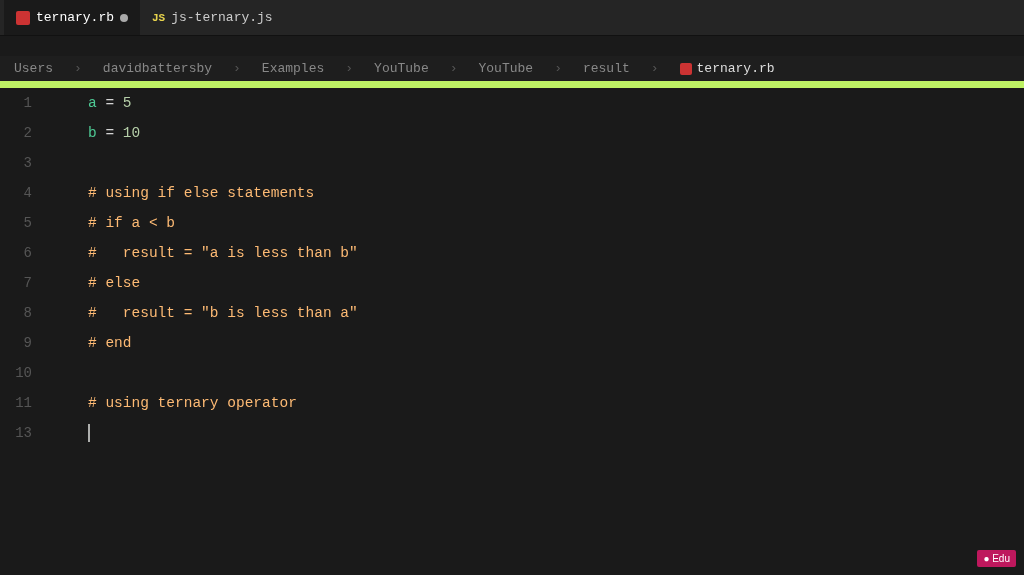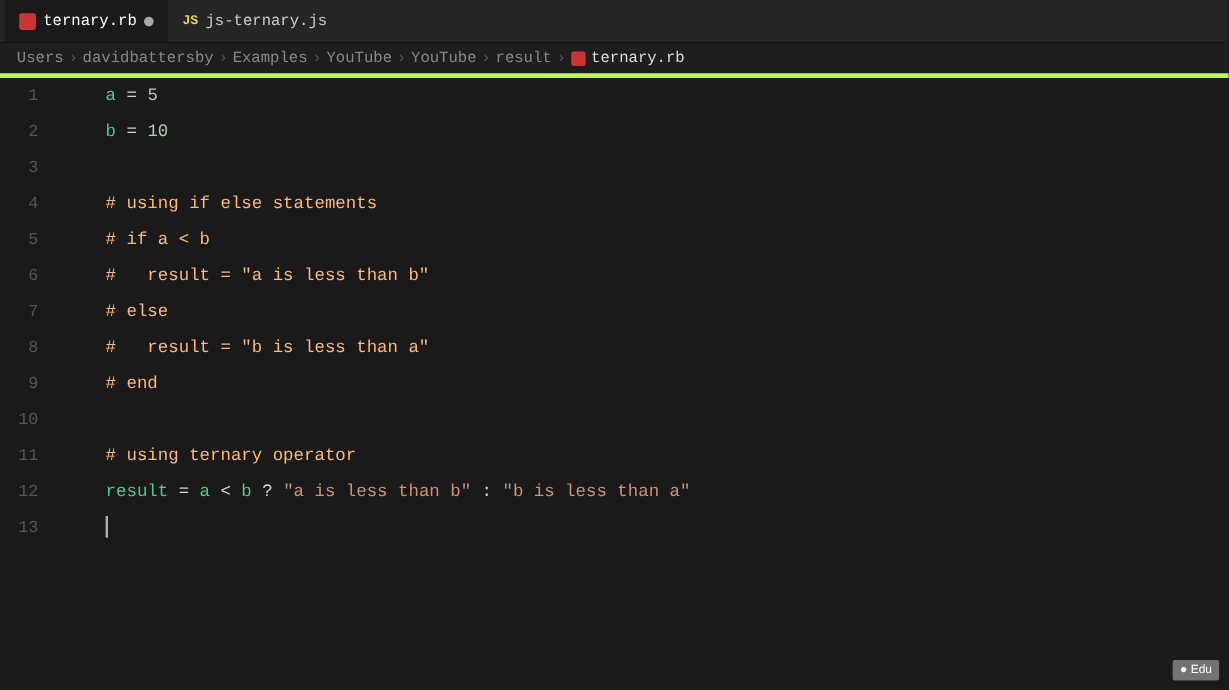--- a/index.html
+++ b/index.html
@@ -58,22 +58,23 @@
     }
 
     
     .breadcrumb {
       background: #1e1e1e;
       padding: 5px 14px;
       font-size: 13px;
       color: #888;
       display: flex;
       align-items: center;
-      gap: 4px;
-      border-bottom: 4px solid #bef264;
+      gap: 21px;
+      border-bottom: 7px solid #bef264;
+      margin-top: 20px;
     }
     .breadcrumb span {
       color: #888;
     }
     .breadcrumb .sep {
       color: #555;
     }
     .breadcrumb .last {
       color: #ddd;
       display: flex;
@@ -143,21 +144,21 @@
     
     .editor-cursor-area {
       cursor: text;
     }
 
     
     .yt-badge {
       position: fixed;
       bottom: 8px;
       right: 8px;
-      background: #737373;
+      background: #be185d;
       color: white;
       font-size: 10px;
       padding: 3px 6px;
       border-radius: 2px;
       font-family: Arial, sans-serif;
     }
   </style>
 </head>
 <body>
 
@@ -242,24 +243,20 @@
   <div class="line">
     <span class="line-number">10</span>
     <span class="line-content"> </span>
   </div>
 
   <div class="line">
     <span class="line-number">11</span>
     <span class="line-content c-comment"># using ternary operator</span>
   </div>
 
-  <div class="line">
-    <span class="line-number">12</span>
-    <span class="line-content"><span class="c-green">result</span> <span class="c-op">=</span> <span class="c-green">a</span> <span class="c-op">&lt;</span> <span class="c-green">b</span> <span class="c-op">?</span> <span class="c-string">"a is less than b"</span> <span class="c-op">:</span> <span class="c-string">"b is less than a"</span></span>
-  </div>
 
   <div class="line">
     <span class="line-number">13</span>
     <span class="line-content"><span class="cursor"></span></span>
   </div>
 
 
 </div>
 
 <div class="yt-badge">● Edu</div>

